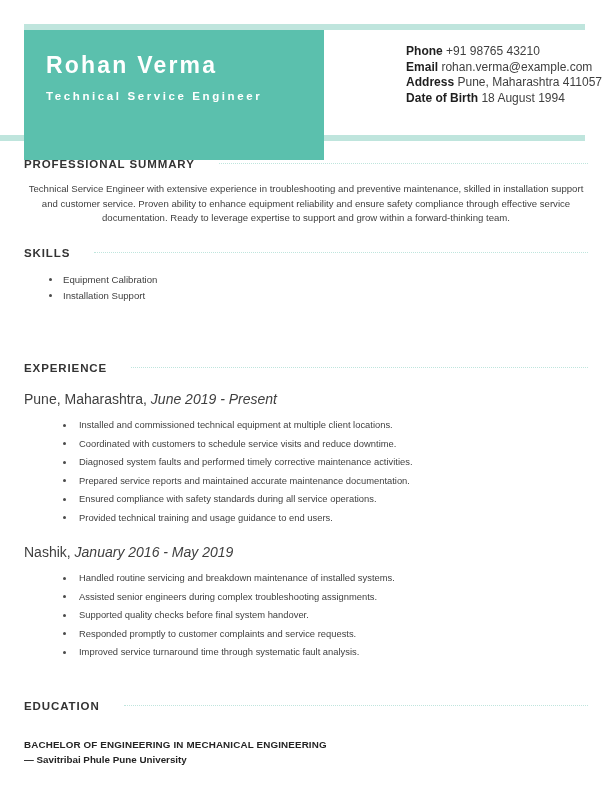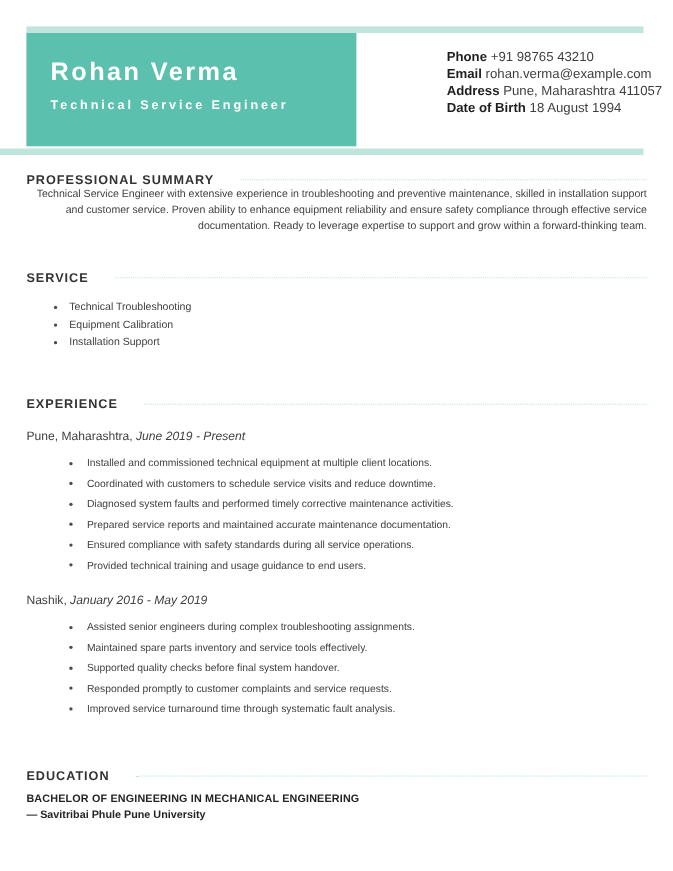--- a/index.html
+++ b/index.html
@@ -35,21 +35,21 @@
     top: 135px;
     width: 585px;
     height: 6px;
     background: #bfe5dd;
   }
   .name-block {
     position: absolute;
     left: 24px;
     top: 30px;
     width: 300px;
-    height: 103px;
+    height: 130px;
     background: #5bc0ad;
     box-sizing: border-box;
     padding: 22px 0 0 22px;
   }
   .name {
     color: #ffffff;
     font-size: 23px;
     font-weight: bold;
     letter-spacing: 2.2px;
     line-height: 1.2;
@@ -93,24 +93,25 @@
     color: #333333;
     white-space: nowrap;
   }
   .sec-rule {
     flex: 1 1 auto;
     height: 1px;
     border-top: 1.5px dotted #bfe5dd;
   }
 
   .summary-text {
+    margin-top: 12px;
     font-size: 9.6px;
     line-height: 14.6px;
     color: #3f3f3f;
-    text-align: right;
+    text-align: center;
   }
 
   
   .skills-cols {
     margin-top: 13px;
     display: flex;
   }
   .skills-col { width: 50%; box-sizing: border-box; }
   .skills-col.left { padding-left: 25px; }
   .skills-col.right { padding-left: 279px; }
@@ -147,21 +148,21 @@
   
   .job { margin-top: 14px; }
   .job-heading {
     font-size: 9.8px;
     font-weight: bold;
     color: #242424;
     letter-spacing: 0.15px;
   }
   .job-heading .company { font-weight: bold; }
   .job-meta {
-    font-size: 11px;
+    font-size: 14px;
     color: #3f3f3f;
     margin-top: 17px;
   }
   .job-meta .dates { font-style: italic; }
   ul.jlist {
     list-style: none;
     margin: 9px 0 0 0;
     padding: 0 0 0 39px;
   }
   ul.jlist li {
@@ -176,21 +177,21 @@
     position: absolute;
     left: 0;
     top: 7.5px;
     width: 3px;
     height: 3px;
     background: #4a4a4a;
     border-radius: 50%;
   }
 
   
-  .edu { margin-top: 8px; }
+  .edu { margin-top: 26px; }
   .edu-degree {
     font-size: 9.8px;
     font-weight: bold;
     color: #242424;
     letter-spacing: 0.15px;
     line-height: 14.5px;
   }
   .edu-school {
     font-size: 9.8px;
     font-weight: bold;
@@ -235,27 +236,26 @@
   <div class="section" style="top:158px;">
     <div class="sec-head">
       <div class="sec-title">PROFESSIONAL SUMMARY</div>
       <div class="sec-rule"></div>
     </div>
     <div class="summary-text">Technical Service Engineer with extensive experience in troubleshooting and preventive maintenance, skilled in installation support and customer service. Proven ability to enhance equipment reliability and ensure safety compliance through effective service documentation. Ready to leverage expertise to support and grow within a forward-thinking team.</div>
   </div>
 
   <div class="section" style="top:247px;">
     <div class="sec-head">
-      <div class="sec-title">SERVICE</div>
+      <div class="sec-title">SKILLS</div>
       <div class="sec-rule"></div>
     </div>
     <div class="skills-cols">
       <div class="skills-col left">
         <ul class="blist">
-          <li>Technical Troubleshooting</li>
           <li>Equipment Calibration</li>
           <li>Installation Support</li>
         </ul>
       </div>
     </div>
   </div>
 
   <div class="section" style="top:362px;">
     <div class="sec-head">
       <div class="sec-title">EXPERIENCE</div>
@@ -274,22 +274,22 @@
         <li>Ensured compliance with safety standards during all service operations.</li>
         <li>Provided technical training and usage guidance to end users.</li>
       </ul>
     </div>
 
     <div class="job" style="margin-top:16px;">
       <div class="job-meta">
         <span>Nashik,</span><span class="dates"> January 2016 - May 2019</span>
       </div>
       <ul class="jlist">
+        <li>Handled routine servicing and breakdown maintenance of installed systems.</li>
         <li>Assisted senior engineers during complex troubleshooting assignments.</li>
-        <li>Maintained spare parts inventory and service tools effectively.</li>
         <li>Supported quality checks before final system handover.</li>
         <li>Responded promptly to customer complaints and service requests.</li>
         <li>Improved service turnaround time through systematic fault analysis.</li>
       </ul>
     </div>
   </div>
 
   <div class="section" style="top:700px;">
     <div class="sec-head">
       <div class="sec-title">EDUCATION</div>

